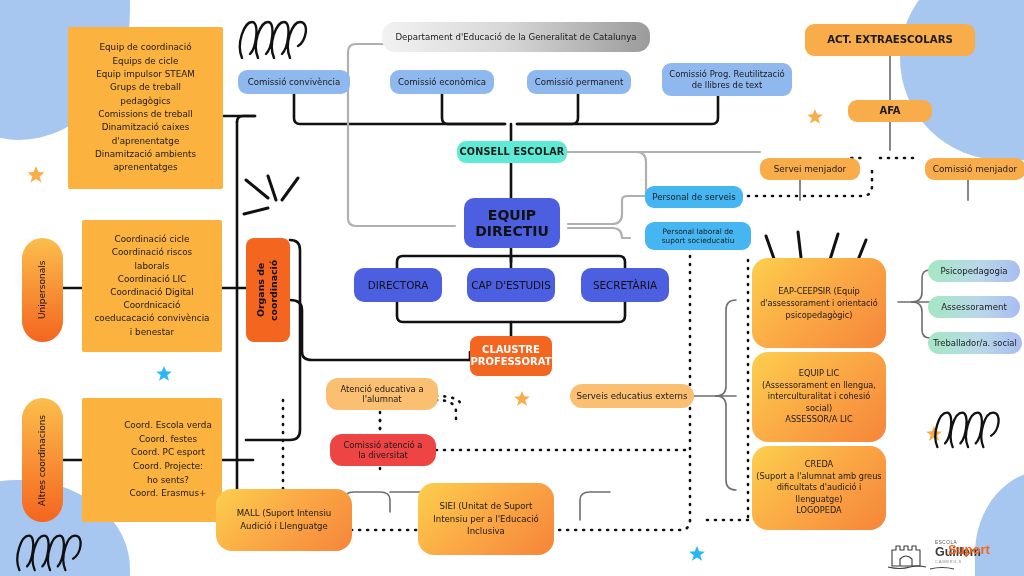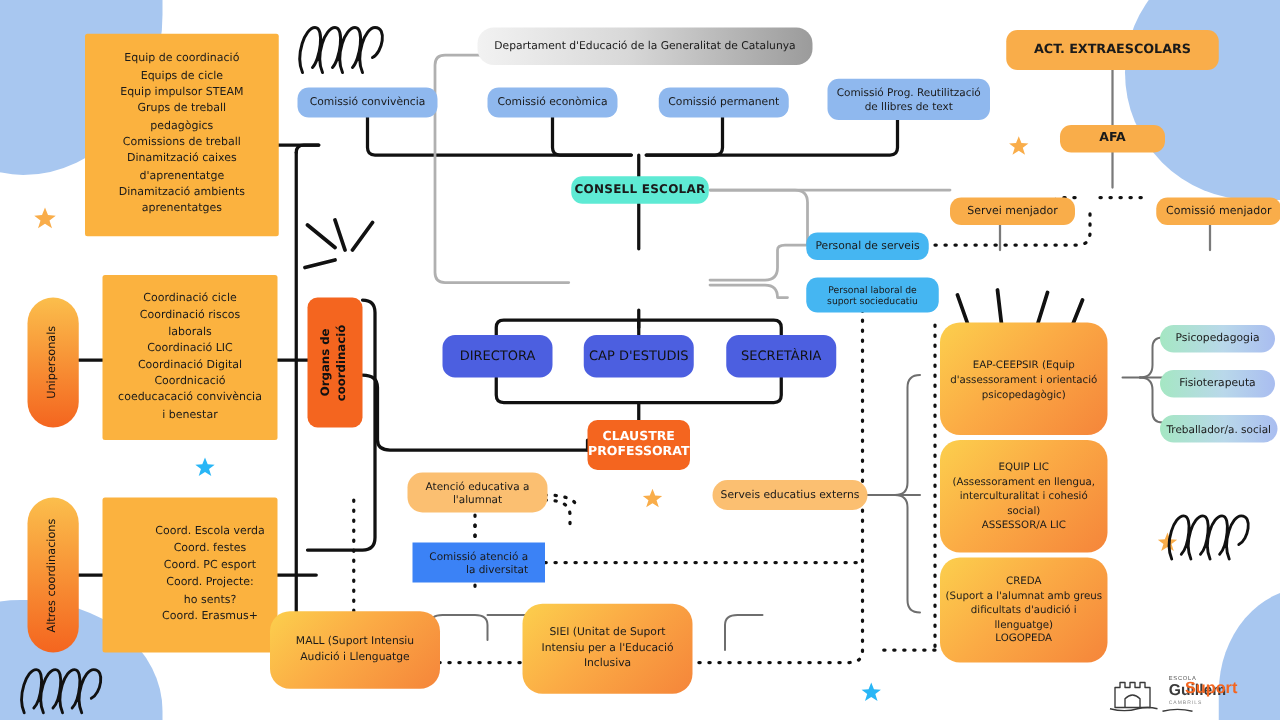--- a/index.html
+++ b/index.html
@@ -11,21 +11,21 @@
         justify-content:center;text-align:center;color:#1a1a1a;line-height:1.22;
         white-space:pre-line;z-index:5;}
 
   
   .blue-pill{background:#8fb8ee;border-radius:9px;}
   .cyan-pill{background:#45b6f2;border-radius:9px;}
   .cyan-strong{background:#5eead4;border-radius:9px;}
   .indigo{background:#4c5fe0;border-radius:10px;}
   .orange-flat{background:#f9ad4a;border-radius:9px;}
   .orange-soft{background:#fbbf71;border-radius:12px;}
-  .peach{background:#3b82f6;border-radius:0;text-align:right;}
+  .peach{background:#ef4444;border-radius:12px;}
   .orange-strong{background:#f4651f;border-radius:8px;}
   .sticky{background:#fbb23f;border-radius:2px;}
   .grad-orange{background:linear-gradient(135deg,#fccf4d 0%,#fbab45 45%,#f5853a 100%);border-radius:16px;}
   .grad-orange-v{background:linear-gradient(180deg,#f4651f 0%,#fbbe4c 100%);border-radius:26px;}
   .grad-green{background:linear-gradient(90deg,#a5e7c3 0%,#b9d8ea 55%,#a9bdf0 100%);border-radius:11px;}
   .grad-gray{background:linear-gradient(90deg,#f2f2f2 0%,#d8d8d8 45%,#9b9b9b 100%);border-radius:13px;}
 
   .vertical-text{writing-mode:vertical-rl;transform:rotate(180deg);}
 
   
@@ -160,20 +160,22 @@
   <div class="node grad-gray" style="left:382px;top:22px;width:268px;height:30px;font-size:8.6px;">Departament d'Educació de la Generalitat de Catalunya</div>
 
   <div class="node blue-pill" style="left:238px;top:70px;width:112px;height:24px;font-size:8.6px;">Comissió convivència</div>
   <div class="node blue-pill" style="left:390px;top:70px;width:104px;height:24px;font-size:8.6px;">Comissió econòmica</div>
   <div class="node blue-pill" style="left:527px;top:70px;width:104px;height:24px;font-size:8.6px;">Comissió permanent</div>
   <div class="node blue-pill" style="left:662px;top:63px;width:130px;height:33px;font-size:8.4px;">Comissió Prog. Reutilització
 de llibres de text</div>
 
   <div class="node cyan-strong" style="left:457px;top:141px;width:110px;height:22px;font-size:9.6px;font-weight:bold;letter-spacing:.2px;">CONSELL ESCOLAR</div>
 
+  <div class="node indigo" style="left:464px;top:198px;width:96px;height:50px;font-size:14px;font-weight:bold;color:#111;line-height:1.16;">EQUIP
+DIRECTIU</div>
 
   <div class="node indigo" style="left:354px;top:268px;width:88px;height:34px;font-size:10.4px;color:#111;">DIRECTORA</div>
   <div class="node indigo" style="left:467px;top:268px;width:88px;height:34px;font-size:10.4px;color:#111;">CAP D'ESTUDIS</div>
   <div class="node indigo" style="left:581px;top:268px;width:88px;height:34px;font-size:10.4px;color:#111;">SECRETÀRIA</div>
 
   <div class="node orange-strong" style="left:470px;top:336px;width:82px;height:40px;font-size:10px;color:#fff;font-weight:bold;line-height:1.25;">CLAUSTRE
 PROFESSORAT</div>
 
   <div class="node orange-strong vertical-text" style="left:246px;top:238px;width:44px;height:104px;font-size:9.4px;font-weight:bold;color:#111;line-height:1.35;">Organs de
 coordinació</div>
@@ -227,21 +229,21 @@
 interculturalitat i cohesió
 social)
 ASSESSOR/A LIC</div>
   <div class="node grad-orange" style="left:752px;top:446px;width:134px;height:84px;font-size:8.2px;line-height:1.4;">CREDA
 (Suport a l'alumnat amb greus
 dificultats d'audició i
 llenguatge)
 LOGOPEDA</div>
 
   <div class="node grad-green" style="left:928px;top:260px;width:92px;height:22px;font-size:8.6px;">Psicopedagogia</div>
-  <div class="node grad-green" style="left:928px;top:296px;width:92px;height:22px;font-size:8.6px;">Fisioterapeuta</div>
+  <div class="node grad-green" style="left:928px;top:296px;width:92px;height:22px;font-size:8.6px;">Assessorament</div>
   <div class="node grad-green" style="left:928px;top:332px;width:94px;height:22px;font-size:8.4px;">Treballador/a. social</div>
 
   <div class="node orange-soft" style="left:326px;top:378px;width:112px;height:32px;font-size:8.4px;">Atenció educativa a
 l'alumnat</div>
   <div class="node peach" style="left:330px;top:434px;width:106px;height:32px;font-size:8.4px;">Comissió atenció a
 la diversitat</div>
 
   <div class="node grad-orange" style="left:216px;top:489px;width:136px;height:62px;font-size:8.6px;line-height:1.55;">MALL (Suport Intensiu
 Audició i Llenguatge</div>
   <div class="node grad-orange" style="left:418px;top:483px;width:136px;height:72px;font-size:8.6px;line-height:1.5;">SIEI (Unitat de Suport

